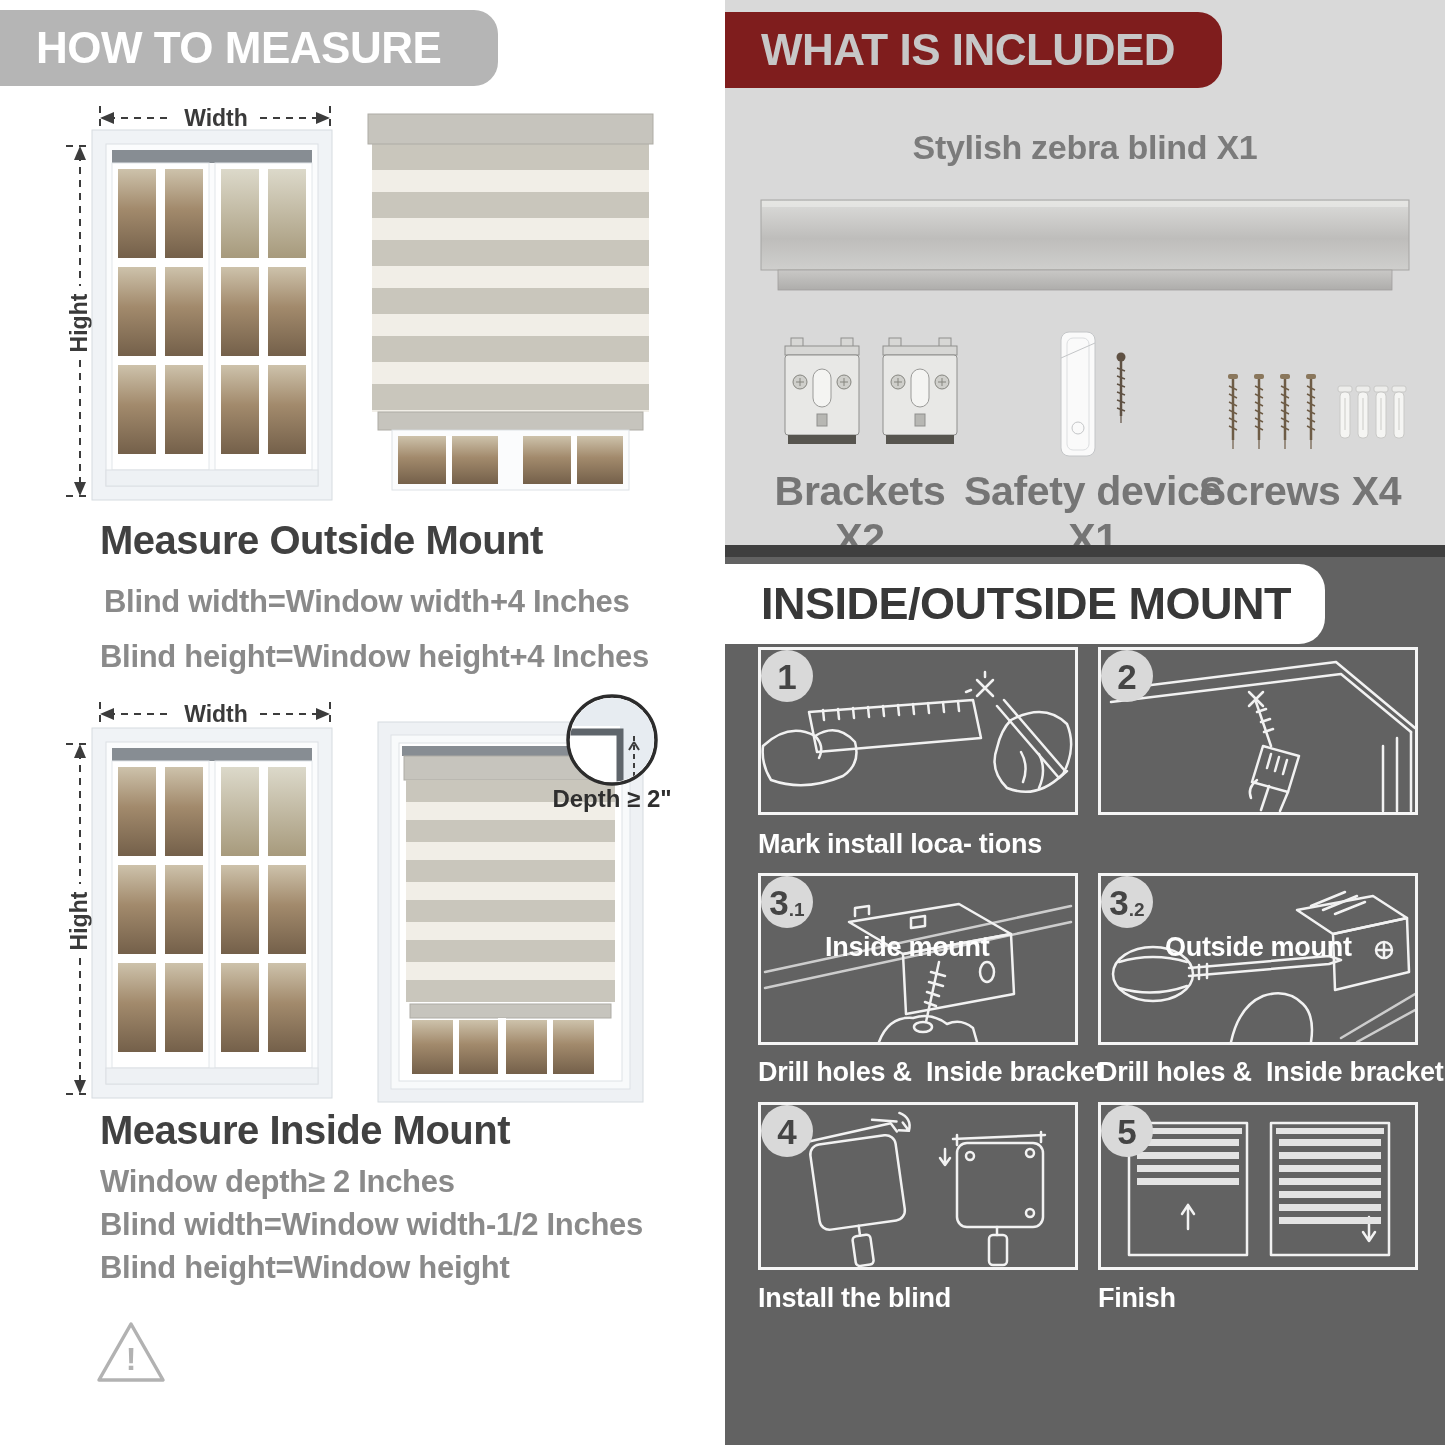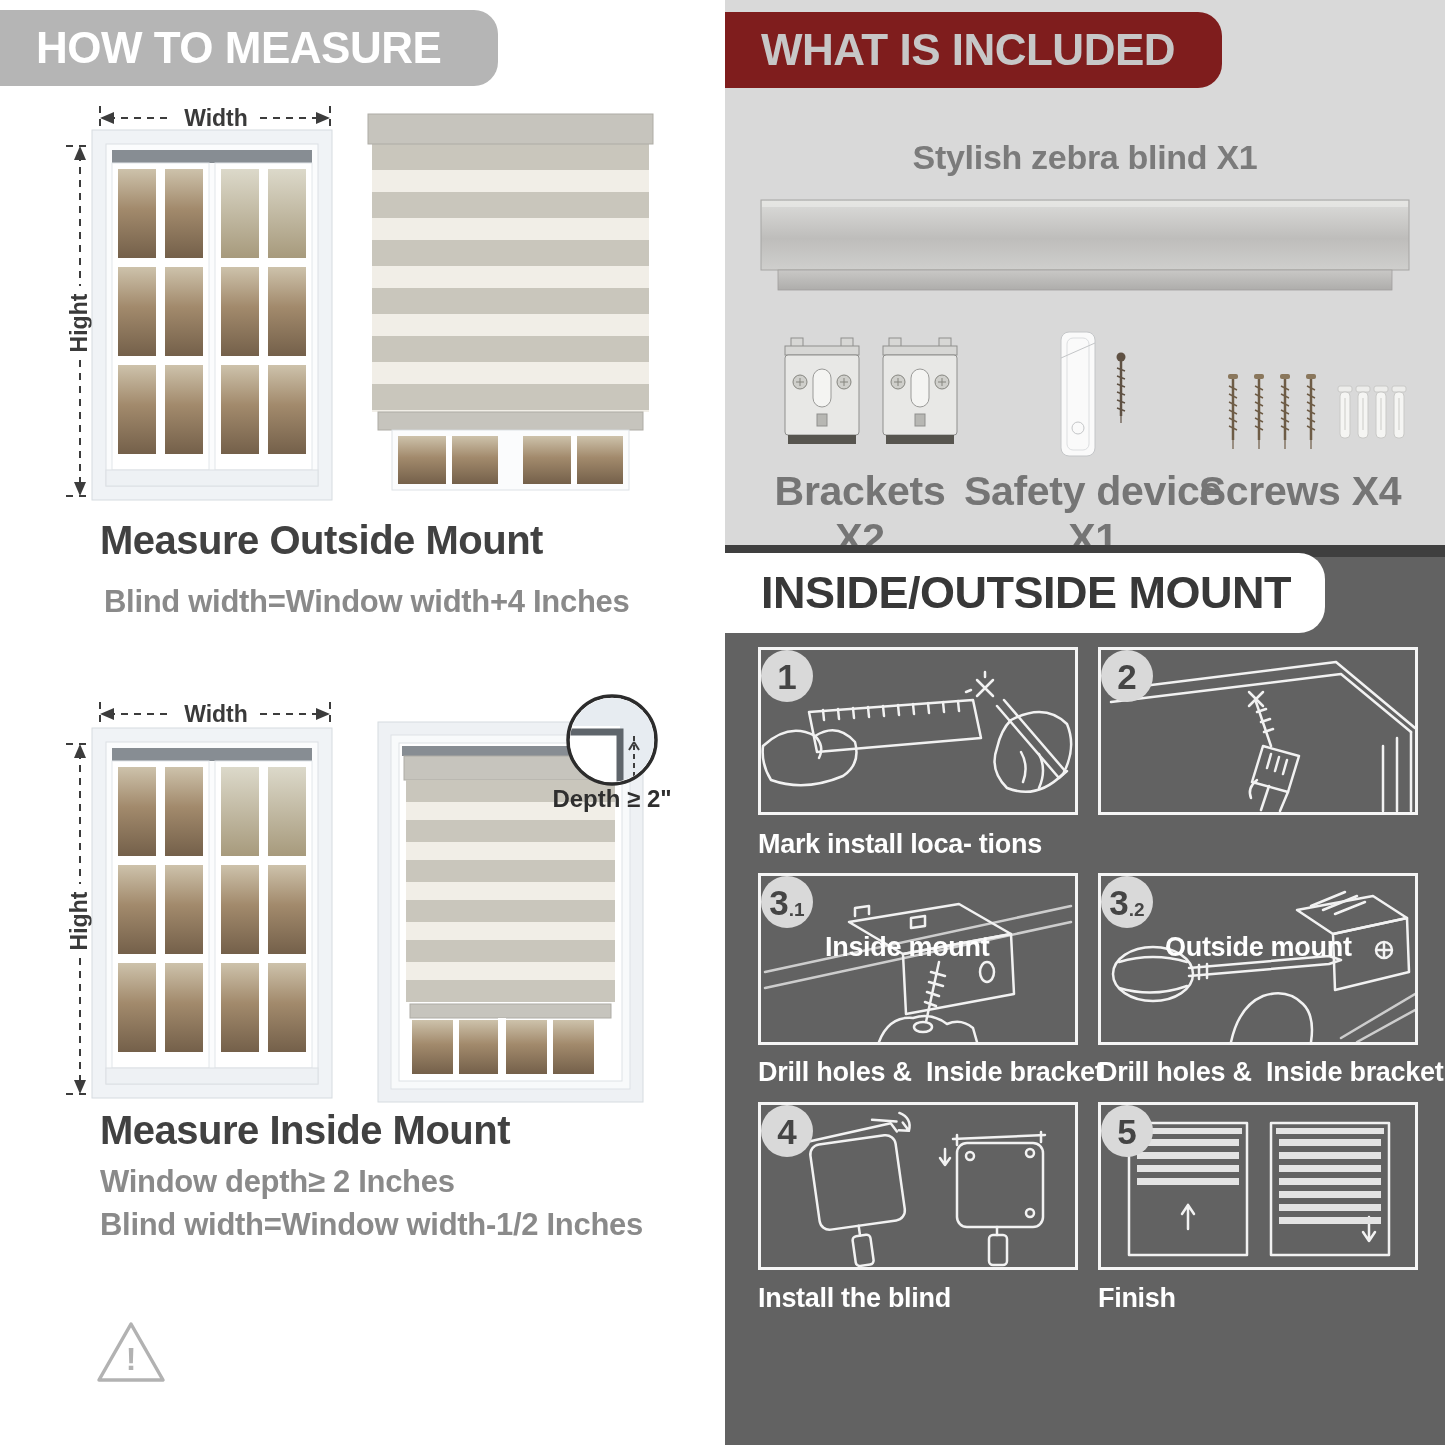--- a/index.html
+++ b/index.html
@@ -12,32 +12,32 @@
   
   .chip{
     position:absolute;left:0;display:flex;align-items:center;
     padding-left:36px;box-sizing:border-box;letter-spacing:-0.5px;
     font-weight:bold;white-space:nowrap;
   }
   .chip-measure{top:10px;width:498px;height:76px;background:#b5b5b5;color:#ffffff;
     border-radius:0 24px 24px 0;font-size:44px;}
   .chip-included{top:12px;width:497px;height:76px;background:#7f1d1d;color:#c7c7c7;
     border-radius:0 24px 24px 0;font-size:44px;}
-  .chip-mount{top:8px;width:600px;height:80px;background:#ffffff;color:#383838;
+  .chip-mount{top:19px;width:600px;height:80px;background:#ffffff;color:#383838;
     border-radius:0 26px 26px 0;font-size:45px;}
   
   .h-measure{position:absolute;left:100px;color:#414141;font-size:40px;font-weight:bold;letter-spacing:-0.5px;}
   .measure-lines{position:absolute;left:100px;color:#8a8a8a;font-size:31px;font-weight:bold;line-height:51px;letter-spacing:-0.3px;}
   .warning-wrap{position:absolute;left:95px;top:1318px;width:540px;display:flex;gap:28px;align-items:flex-start;}
   .warning-text{color:#a5a5a5;font-size:24px;font-weight:600;line-height:31px;width:440px;letter-spacing:-0.2px;}
   
   .included-panel{position:absolute;left:725px;top:0;width:720px;height:545px;background:#d9d9d9;}
   .mount-panel{position:absolute;left:725px;top:545px;width:720px;height:900px;background:#626262;}
   .mount-topstrip{position:absolute;left:0;top:0;width:720px;height:12px;background:#3f3f3f;}
-  .product-label{position:absolute;left:0;top:138px;width:720px;text-align:center;
+  .product-label{position:absolute;left:0;top:128px;width:720px;text-align:center;
     color:#7b7b7b;font-size:34px;font-weight:bold;letter-spacing:-0.3px;}
   .comp-label{position:absolute;color:#757575;font-size:41px;font-weight:bold;text-align:center;letter-spacing:-0.3px;}
   
   .step-panel{position:absolute;width:320px;border:3px solid #f5f5f5;box-sizing:border-box;background:#626262;}
   .step-caption{position:absolute;color:#ffffff;font-size:27px;font-weight:bold;white-space:pre-wrap;letter-spacing:-0.3px;}
   .badge{position:absolute;top:0;left:0;width:52px;height:52px;border-radius:50%;
     background:#d9d9d9;color:#454545;display:flex;align-items:center;justify-content:center;font-weight:bold;}
   .badge .main{font-size:35px;line-height:1;}
   .badge .sub{font-size:19px;line-height:1;margin-top:14px;}
   .step-label{position:absolute;left:64px;top:12px;color:#ffffff;font-size:27px;font-weight:bold;letter-spacing:-0.3px;margin-top:44px;}
@@ -140,20 +140,21 @@
         <rect x="78" y="322" width="6" height="48" fill="#ffffff"></rect>
         <rect x="203" y="322" width="6" height="48" fill="#ffffff"></rect>
       </g>
     </g>
   </svg>
 </div>
 
 <div class="h-measure" style="top:518px;">Measure Outside Mount</div>
 <div class="measure-lines" style="top:572px;">
   <p style="margin:4px;">Blind width=Window width+4 Inches</p>
+  <p style="margin:0;">Blind height=Window height+4 Inches</p>
 </div>
 
 <div class="abs" style="left:60px;top:692px;width:660px;height:420px;">
   <svg width="660" height="420" viewBox="0 0 660 420">
 
     <g stroke="#3c3c3c" stroke-width="2" fill="none" stroke-dasharray="7,6">
       <line x1="40" y1="10" x2="40" y2="46"></line>
         <line x1="270" y1="10" x2="270" y2="46"></line>
       <line x1="48" y1="22" x2="112" y2="22"></line>
         <line x1="200" y1="22" x2="262" y2="22"></line>
@@ -237,20 +238,21 @@
       </g>
     </g>
     <text x="552" y="115" text-anchor="middle" font-size="24" font-weight="bold" fill="#2f2f2f">Depth ≥ 2"</text>
   </svg>
 </div>
 
 <div class="h-measure" style="top:1108px;">Measure Inside Mount</div>
 <div class="measure-lines" style="top:1160px;line-height:43px;">
   <p style="margin:0;">Window depth≥ 2 Inches</p>
   <p style="margin:0;">Blind width=Window width-1/2 Inches</p>
+  <p style="margin:0;">Blind height=Window height</p>
 </div>
 
 <div class="warning-wrap">
   <svg width="72" height="70" viewBox="0 0 72 70">
     <path d="M36,6 L68,62 L4,62 Z" fill="none" stroke="#b2b2b2" stroke-width="3.5" stroke-linejoin="round"></path>
     <text x="36" y="52" text-anchor="middle" font-size="32" font-weight="bold" fill="#b2b2b2">!</text>
   </svg>
 </div>
 
 <div class="included-panel">

